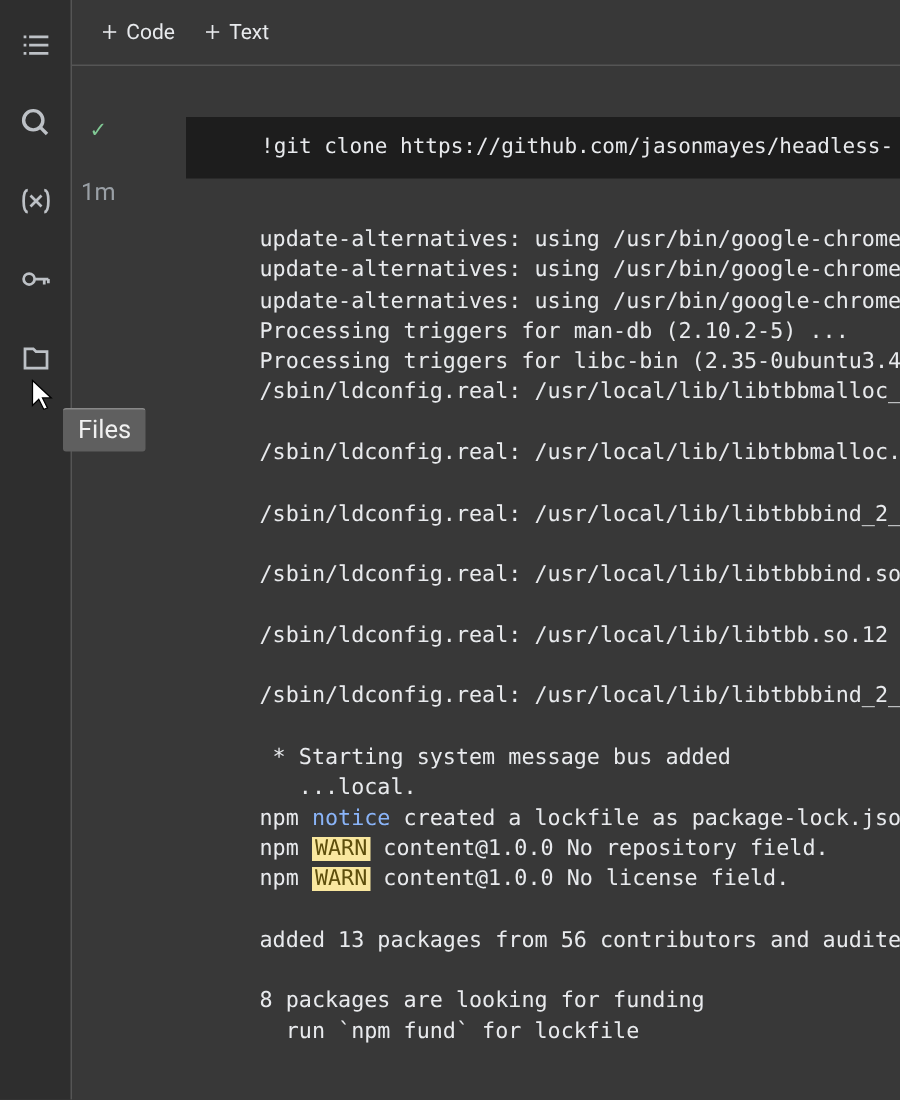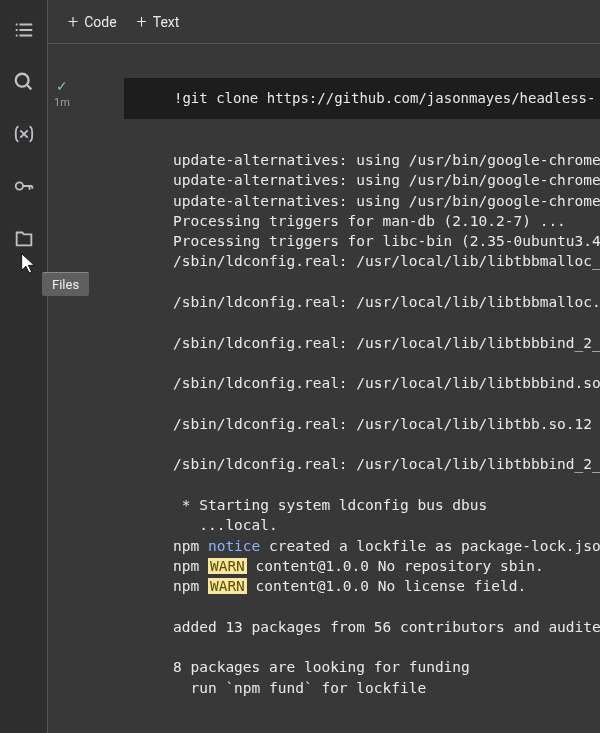--- a/index.html
+++ b/index.html
@@ -77,22 +77,23 @@
       display: flex;
       flex-direction: column;
       align-items: center;
       gap: 2px;
     }
     .check-icon {
       color: #81c995;
       font-size: 14px;
     }
     .exec-time {
-      font-size: 11px;
+      font-size: 16px;
       color: #9aa0a6;
+      margin-top: 21px;
     }
     .exec-count {
       position: absolute;
       left: 88px;
       top: 90px;
       color: #e8eaed;
       font-size: 14px;
     }
     .code-block {
       position: absolute;
@@ -134,21 +135,21 @@
       color: #5d4e0c;
       padding: 0 2px;
     }
     .tooltip {
       position: absolute;
       left: 42px;
       top: 272px;
       background: #5f5f5f;
       color: #f0f0f0;
       padding: 4px 10px;
-      font-size: 13px;
+      font-size: 17px;
       border-radius: 2px;
       border-top: 1px solid #888;
       z-index: 100;
     }
     .cursor-pointer {
       position: absolute;
       left: 20px;
       top: 252px;
       width: 20px;
       height: 24px;
@@ -218,37 +219,37 @@
 
   <div class="exec-count">[1]</div>
 
   <div class="code-block">
     <div><span class="bang">!git clone </span><span class="url">https://github.com/jasonmayes/headless-</span></div>
   </div>
 
   <div class="output"><span>update-alternatives: using /usr/bin/google-chrome-</span>
 <span>update-alternatives: using /usr/bin/google-chrome-</span>
 <span>update-alternatives: using /usr/bin/google-chrome-</span>
-<span>Processing triggers for man-db (2.10.2-7) ...</span>
+<span>Processing triggers for man-db (2.10.2-5) ...</span>
 <span>Processing triggers for libc-bin (2.35-0ubuntu3.4)</span>
 <span>/sbin/ldconfig.real: /usr/local/lib/libtbbmalloc_p</span>
 <span></span>
 <span>/sbin/ldconfig.real: /usr/local/lib/libtbbmalloc.s</span>
 <span></span>
 <span>/sbin/ldconfig.real: /usr/local/lib/libtbbbind_2_0</span>
 <span></span>
 <span>/sbin/ldconfig.real: /usr/local/lib/libtbbbind.so.</span>
 <span></span>
 <span>/sbin/ldconfig.real: /usr/local/lib/libtbb.so.12 i</span>
 <span></span>
 <span>/sbin/ldconfig.real: /usr/local/lib/libtbbbind_2_5</span>
 <span></span>
-<span> * Starting system ldconfig bus dbus</span>
+<span> * Starting system message bus added</span>
 <span>   ...local.</span>
 <span><span>npm </span><span class="notice">notice</span><span> created a lockfile as package-lock.json</span></span>
-<span><span>npm </span><span class="warn">WARN</span><span> content@1.0.0 No repository sbin.</span></span>
+<span><span>npm </span><span class="warn">WARN</span><span> content@1.0.0 No repository field.</span></span>
 <span><span>npm </span><span class="warn">WARN</span><span> content@1.0.0 No license field.</span></span>
 
 <span>added 13 packages from 56 contributors and audited</span>
 
 <span>8 packages are looking for funding</span>
 <span>  run `npm fund` for lockfile</span></div>
 </div>
 
 </body></html>

